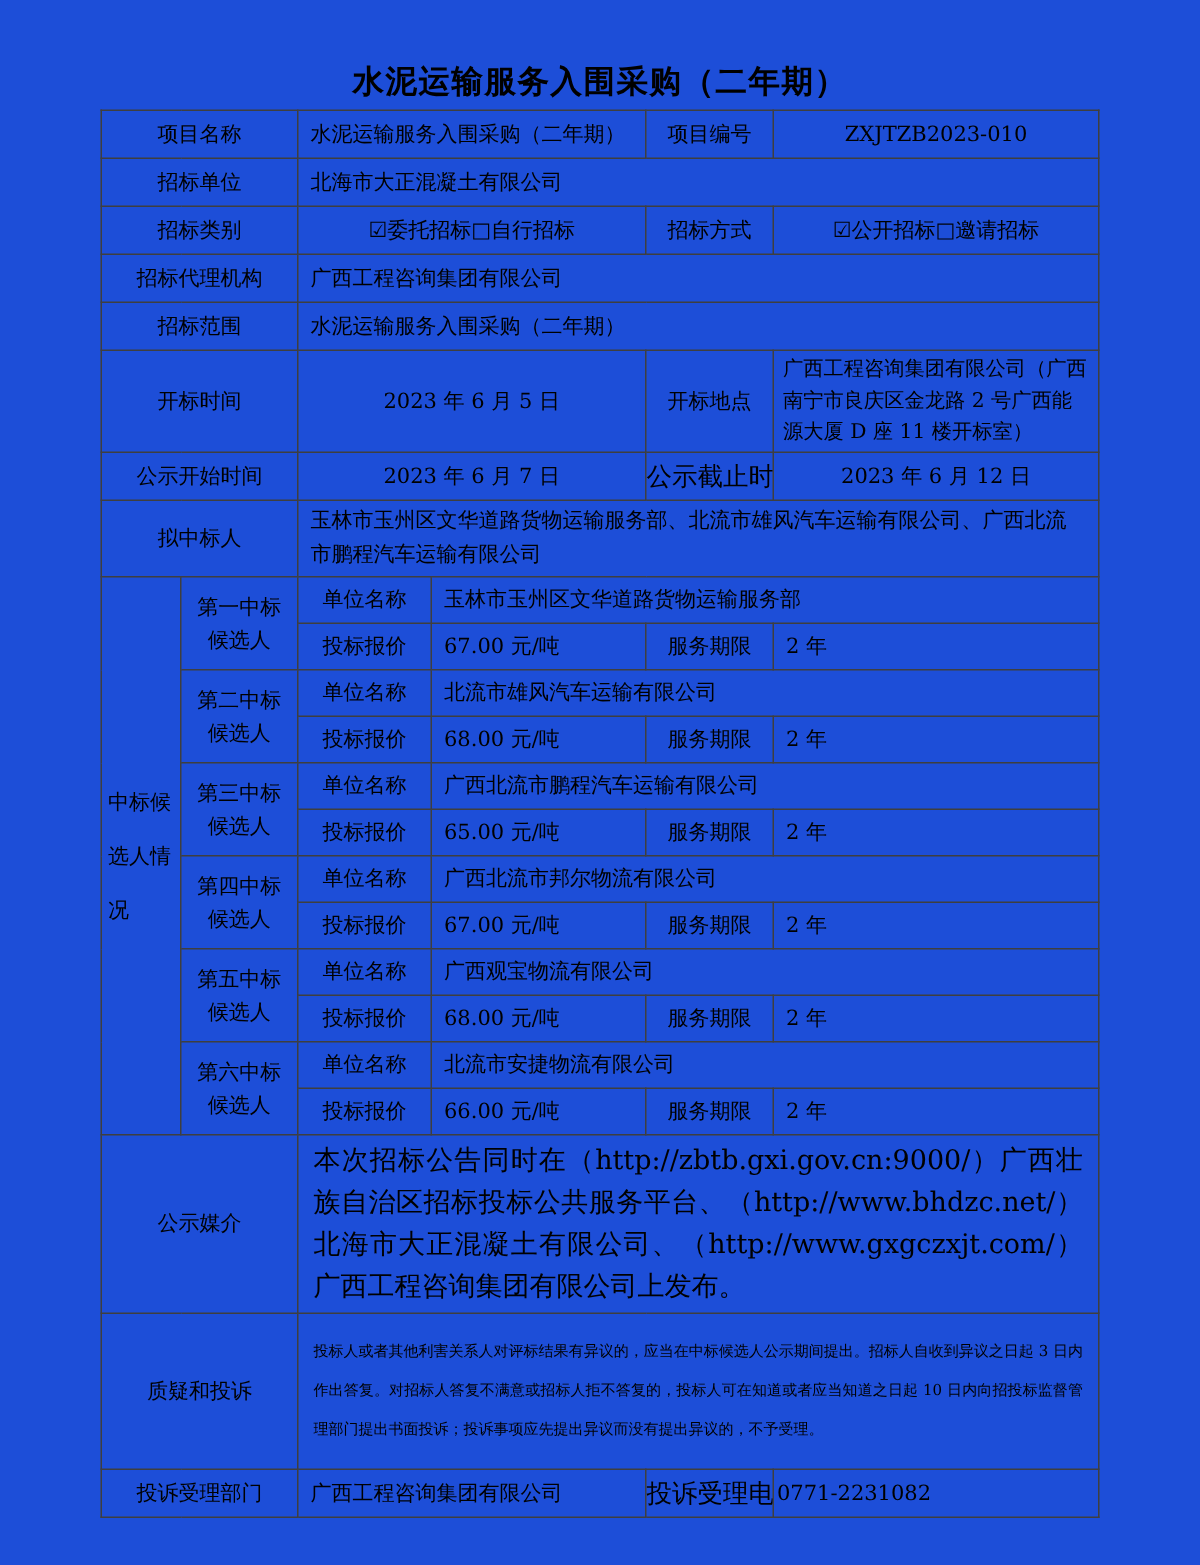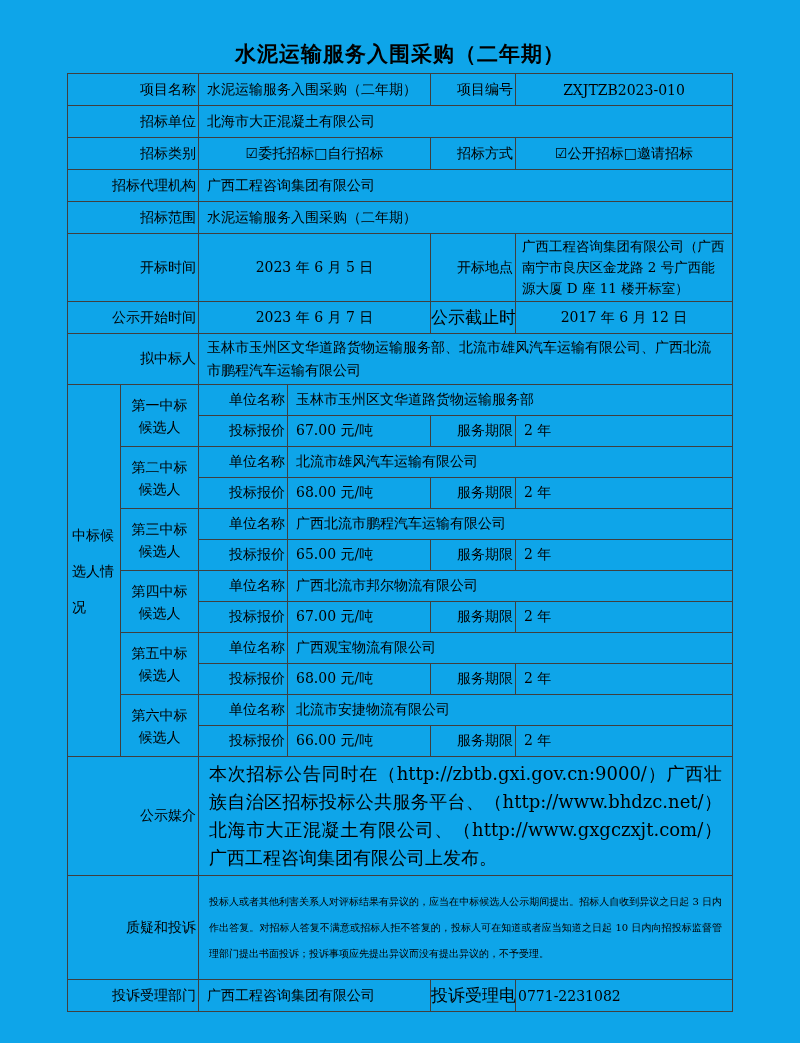--- a/index.html
+++ b/index.html
@@ -1,19 +1,19 @@
 <!DOCTYPE html>
 <html><head>
 <meta charset="utf-8">
 <style>
   * { margin: 0; padding: 0; box-sizing: border-box; }
   html, body { background: #e8e8e8; }
   .page {
     width: 800px; height: 1043px;
-    background: #0ea5e9;
+    background: #1d4ed8;
     margin: 0 auto;
     font-family: "DejaVu Serif", "Liberation Serif", serif;
     color: #000000;
     overflow: hidden;
   }
   .title-block { text-align: center; padding-top: 40px; }
   .title-line {
     font-size: 21px; font-weight: bold; line-height: 28px;
     letter-spacing: 1px;
   }
@@ -24,21 +24,21 @@
     margin-left: 67px;
     margin-top: 5px;
   }
   td {
     border: 1px solid #3f3f3f;
     font-size: 14px;
     vertical-align: middle;
     padding: 2px 4px;
     overflow: hidden;
   }
-  td.lab { text-align: right; padding: 2px 2px; margin-top: 12px; }
+  td.lab { text-align: center; padding: 2px 2px; margin-top: 12px; }
   td.val { text-align: left; padding: 2px 8px; }
   td.ctr { text-align: center; }
   td.snug { padding: 1px 0; white-space: nowrap; font-size: 17px; text-align: center; }
   td.wrap2 { line-height: 23px; padding: 2px 8px; }
   td.place { line-height: 21px; padding: 2px 6px; font-size: 13.5px; }
   td.media-text { text-align: justify; line-height: 28px; padding: 3px 10px; font-size: 18px; }
   td.objection-text { text-align: justify; line-height: 26px; padding: 3px 10px; font-size: 10px; }
   td.vlabel { line-height: 36px; padding: 0 4px; word-break: break-all; }
   td.ordcell { line-height: 22px; padding: 2px 7px; text-align: center; word-break: break-all; }
   .opts { display: flex; justify-content: center; }
@@ -114,21 +114,21 @@
       <td colspan="2" class="lab">开标时间</td>
       <td colspan="2" class="ctr">2023 年 6 月 5 日</td>
       <td class="lab">开标地点</td>
       <td class="val place">广西工程咨询集团有限公司（广西南宁市良庆区金龙路 2 号广西能源大厦 D 座 11 楼开标室）</td>
     </tr>
 
     <tr class="h32">
       <td colspan="2" class="lab">公示开始时间</td>
       <td colspan="2" class="ctr">2023 年 6 月 7 日</td>
       <td class="snug">公示截止时间</td>
-      <td class="ctr">2017 年 6 月 12 日</td>
+      <td class="ctr">2023 年 6 月 12 日</td>
     </tr>
 
     <tr class="h48">
       <td colspan="2" class="lab">拟中标人</td>
       <td colspan="4" class="val wrap2">玉林市玉州区文华道路货物运输服务部、北流市雄风汽车运输有限公司、广西北流市鹏程汽车运输有限公司</td>
     </tr>
 
     <tr class="h31">
       <td rowspan="12" class="vlabel">中标候选人情况</td>
       <td rowspan="2" class="ordcell">第一中标候选人</td>

